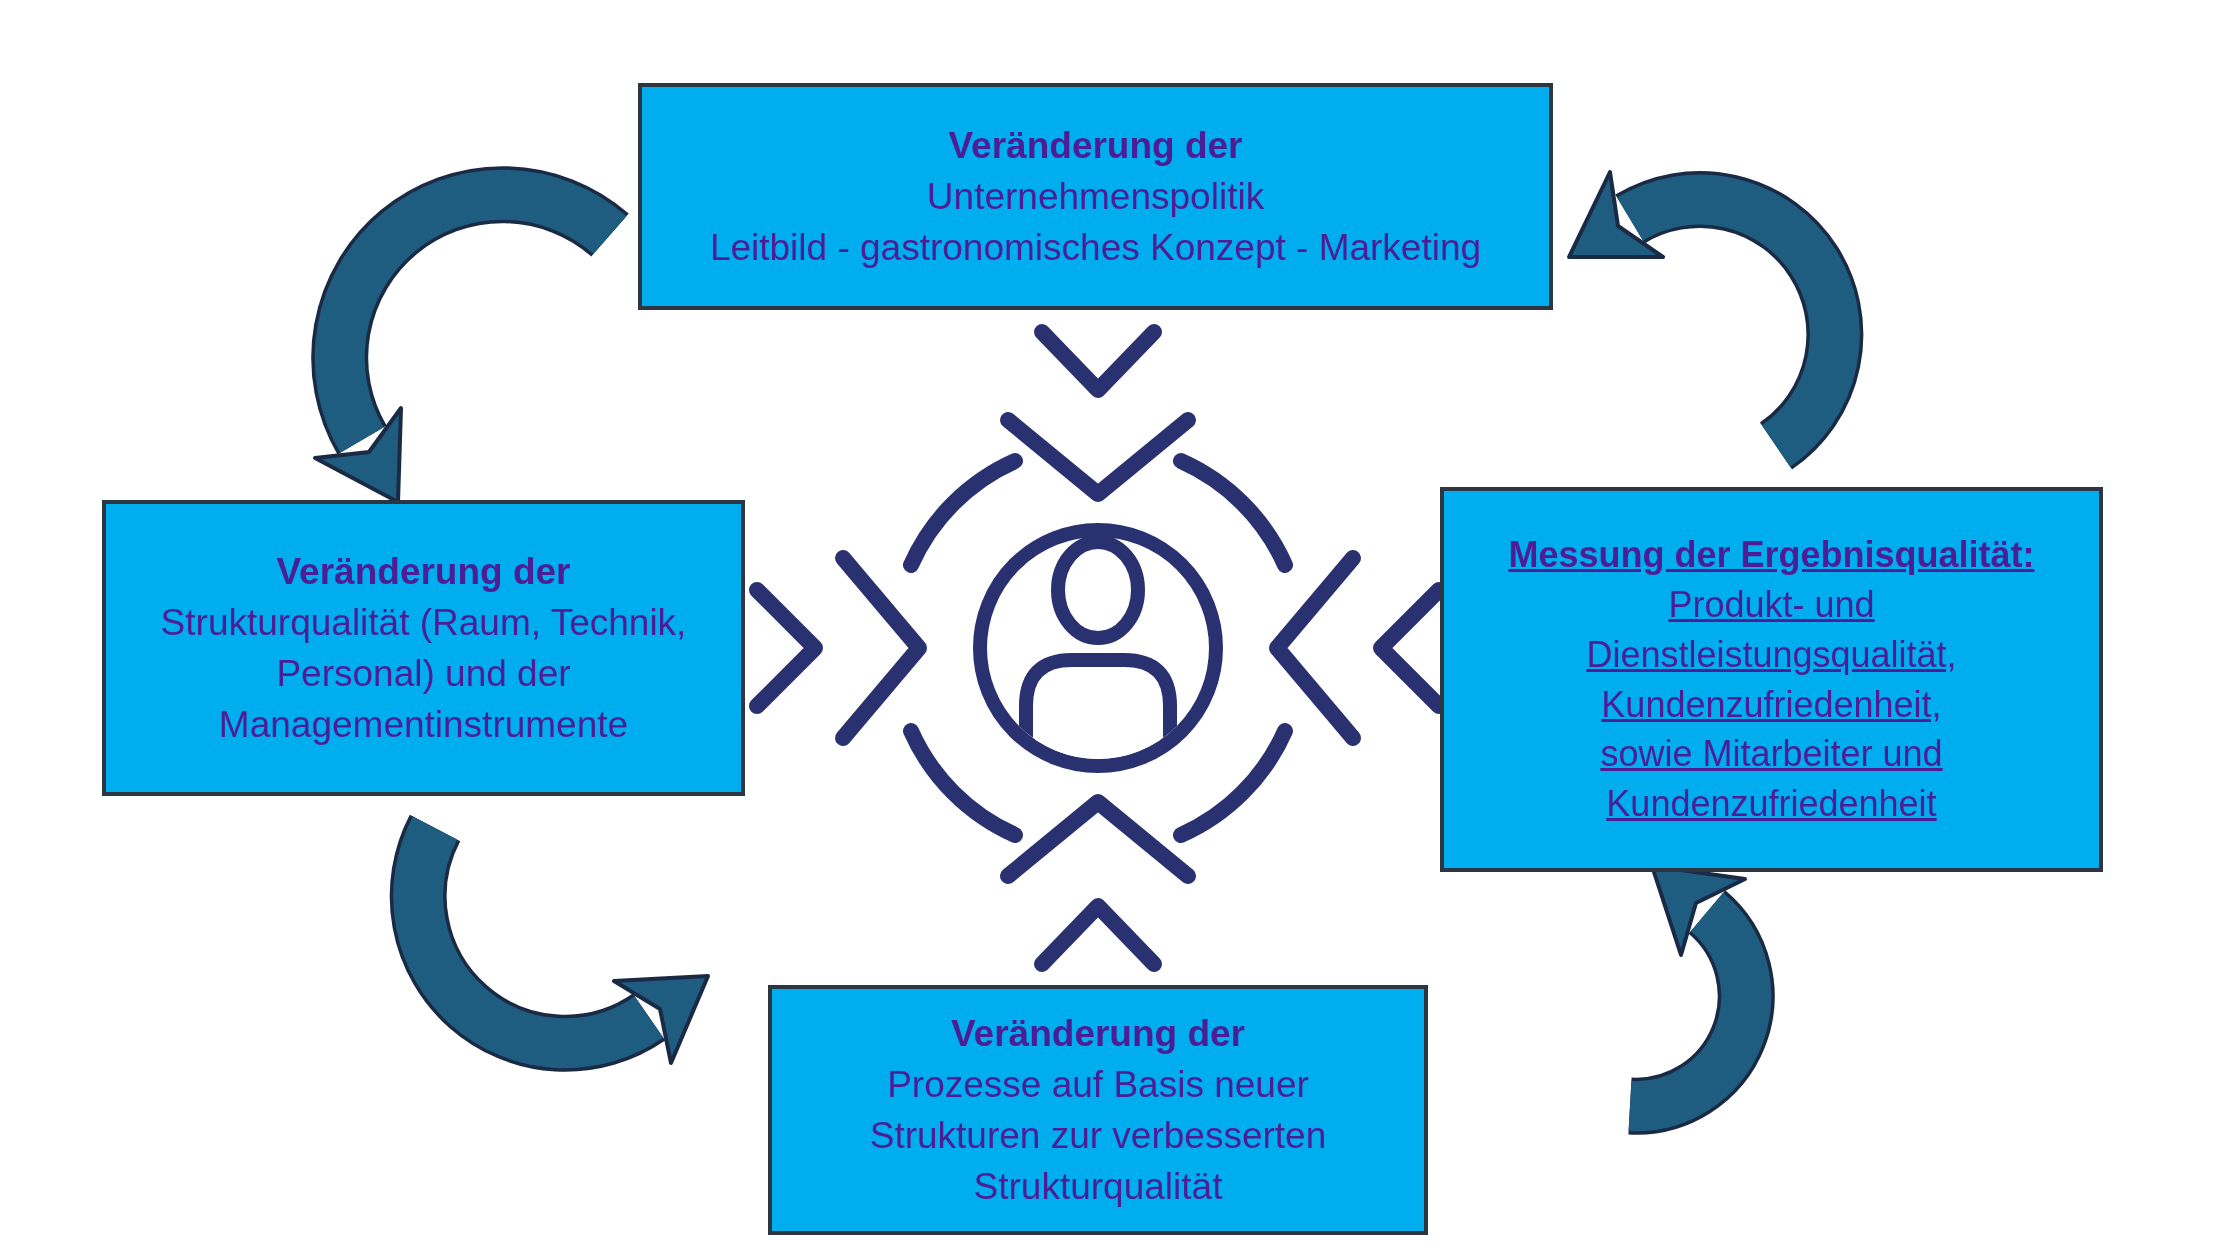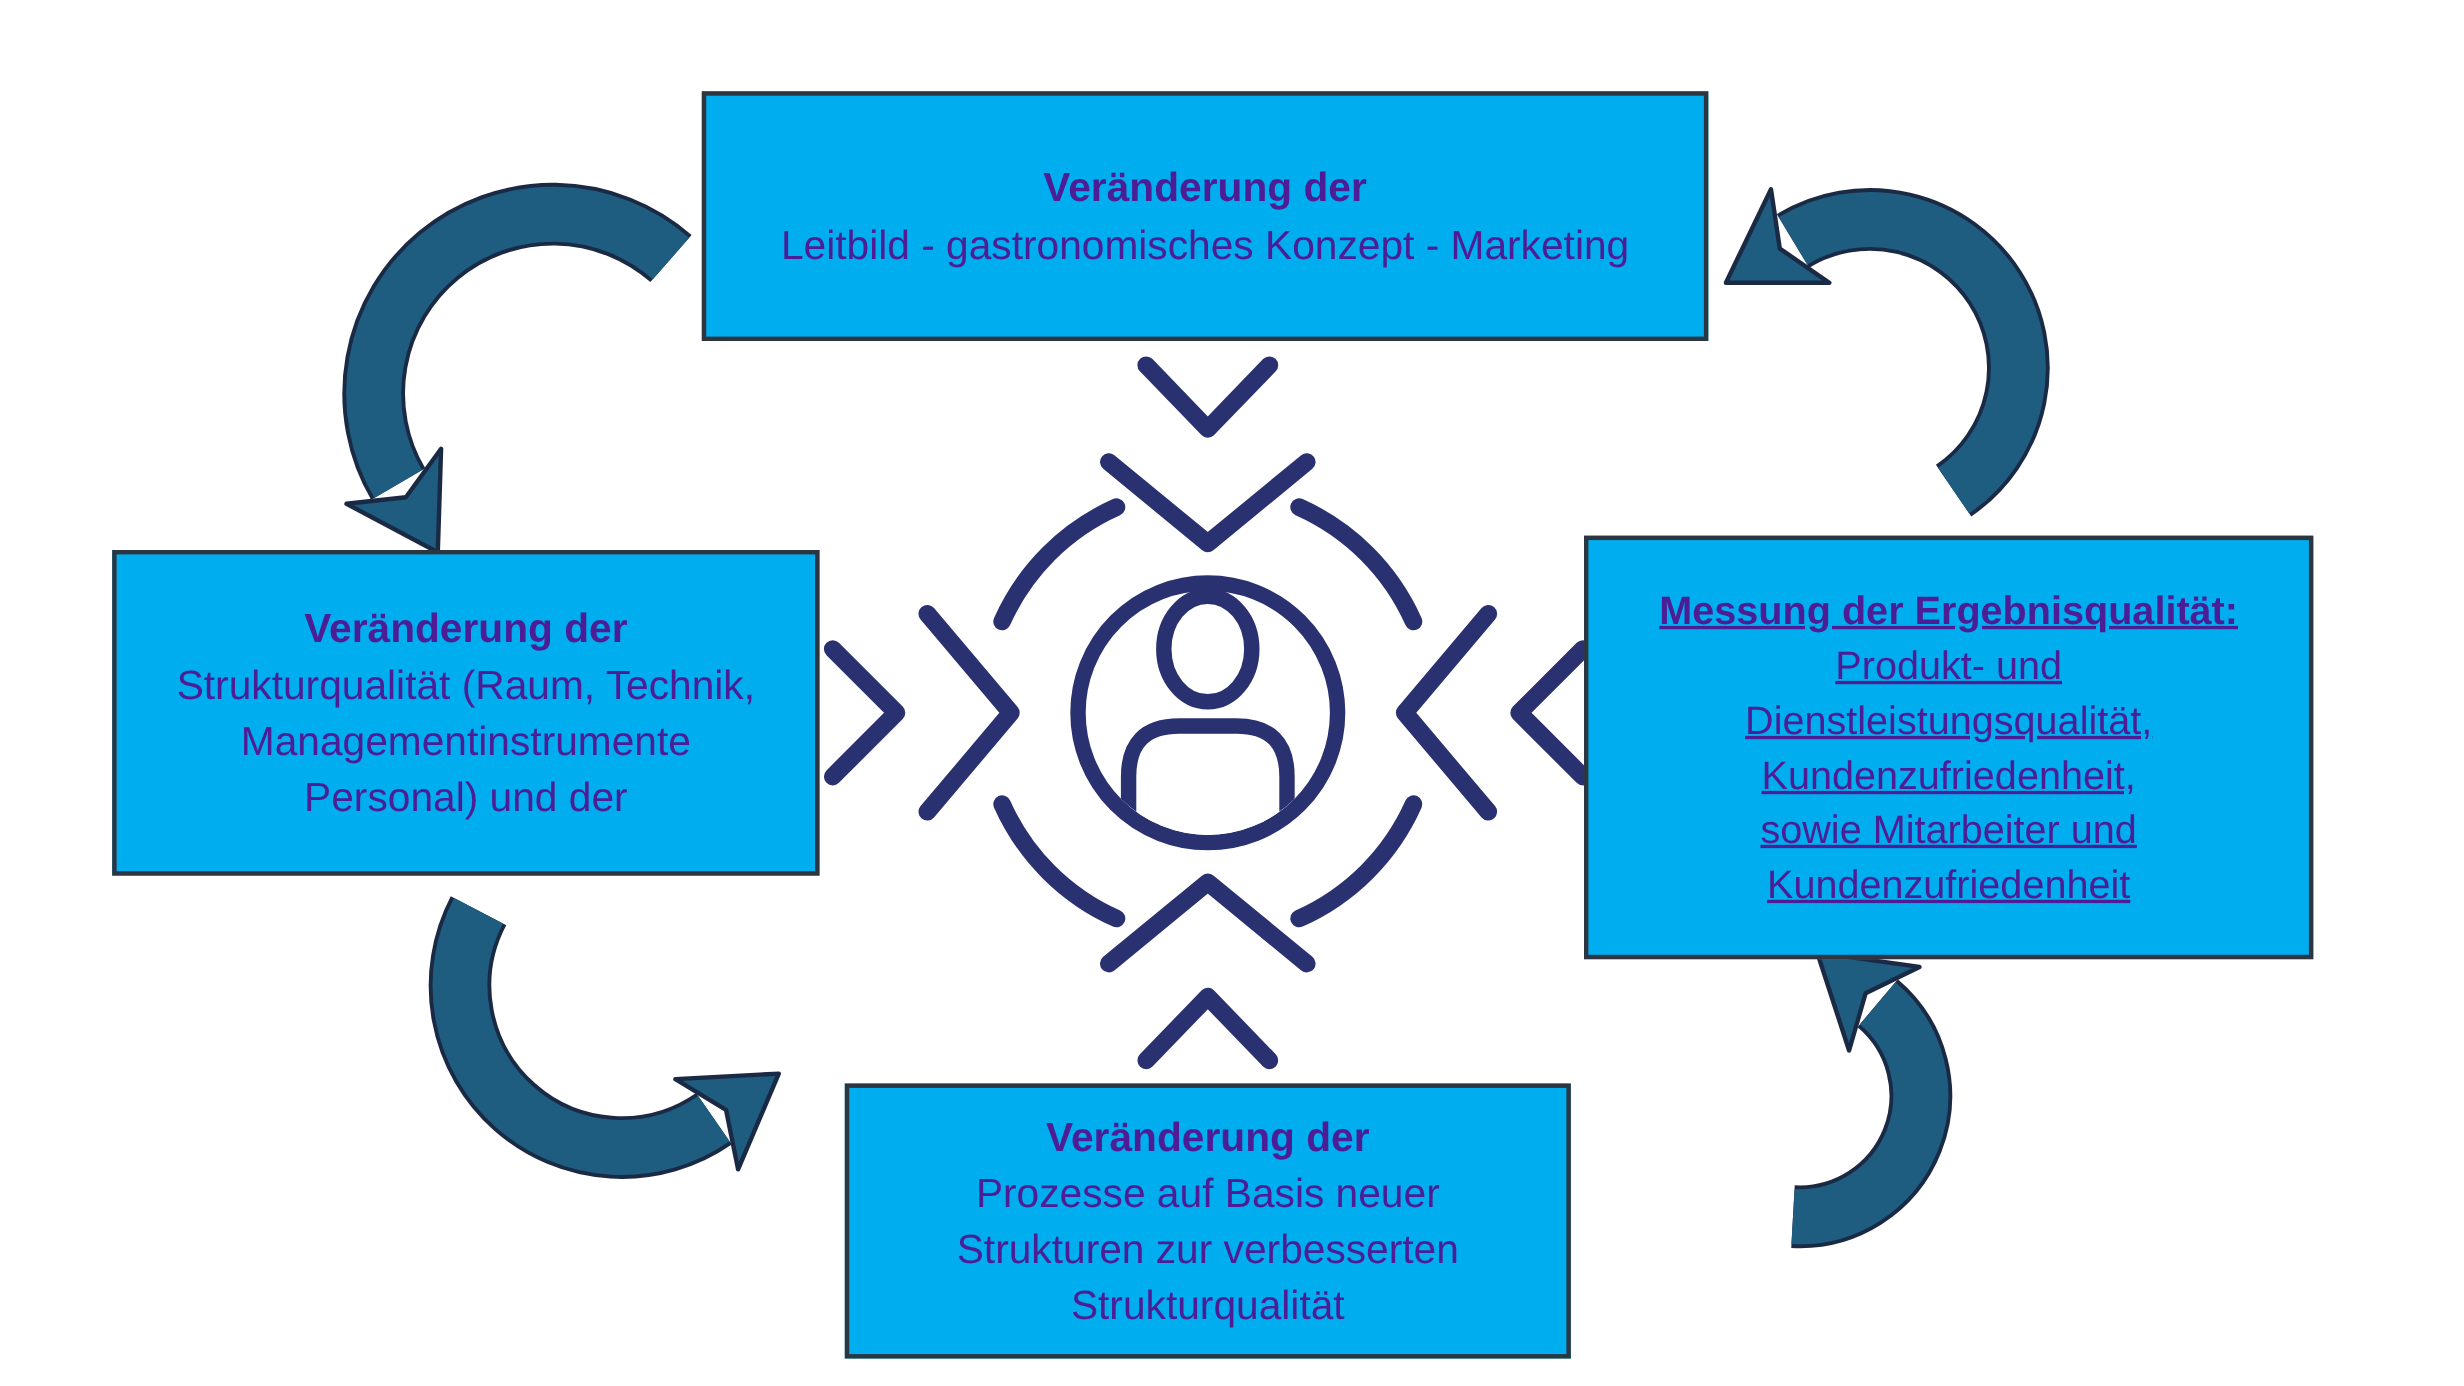--- a/index.html
+++ b/index.html
@@ -98,28 +98,29 @@
       <circle class="icon-fillwhite" cx="1098" cy="648" r="118" stroke-width="15" stroke="#2A3170"></circle>
       <g clip-path="url(#inner-circle-clip)">
         <path class="icon-fillwhite" d="M 1026 772 L 1026 706 Q 1026 660 1072 660 L 1124 660 Q 1170 660 1170 706 L 1170 772" stroke="#2A3170"></path>
       </g>
       <ellipse class="icon-fillwhite" cx="1098" cy="590" rx="40" ry="48" stroke="#2A3170"></ellipse>
     </g>
   </svg>
 
   <div class="box box-top">
     <div class="box-heading">Veränderung der</div>
+    <div class="box-line">Unternehmenspolitik</div>
     <div class="box-line">Leitbild - gastronomisches Konzept -  Marketing</div>
   </div>
 
   <div class="box box-left">
     <div class="box-heading">Veränderung der</div>
     <div class="box-line">Strukturqualität (Raum, Technik,</div>
+    <div class="box-line">Personal) und der</div>
     <div class="box-line">Managementinstrumente</div>
-    <div class="box-line">Personal) und der</div>
   </div>
 
   <div class="box box-right">
     <div class="box-heading">Messung der Ergebnisqualität:</div>
     <div class="box-line">Produkt- und</div>
     <div class="box-line">Dienstleistungsqualität,</div>
     <div class="box-line">Kundenzufriedenheit,</div>
     <div class="box-line">sowie Mitarbeiter und</div>
     <div class="box-line">Kundenzufriedenheit</div>
   </div>

